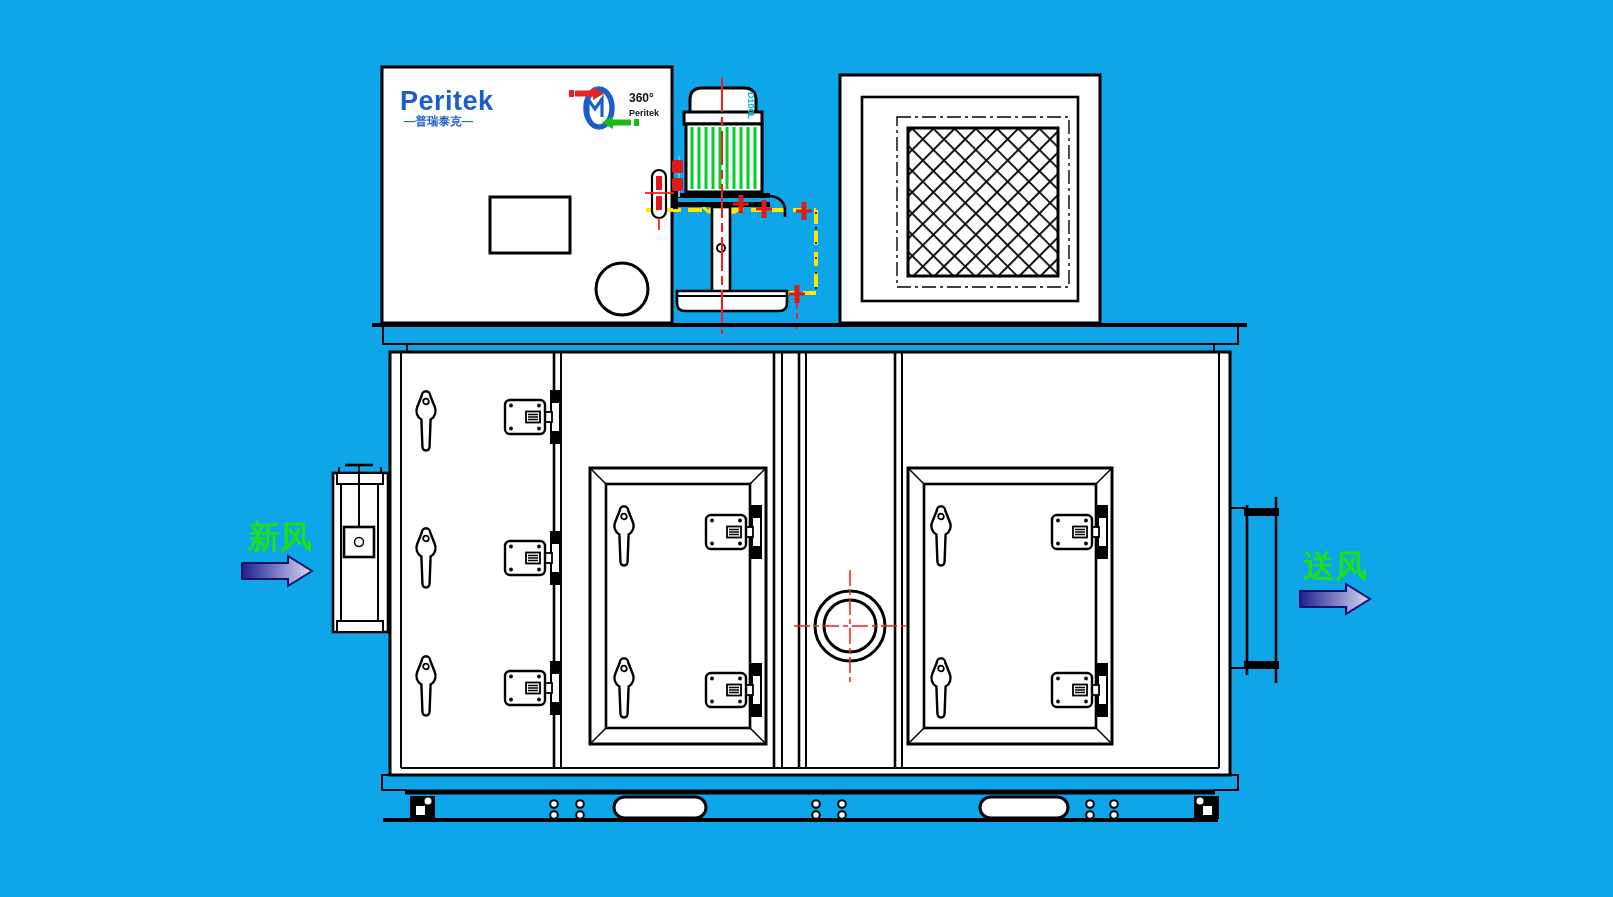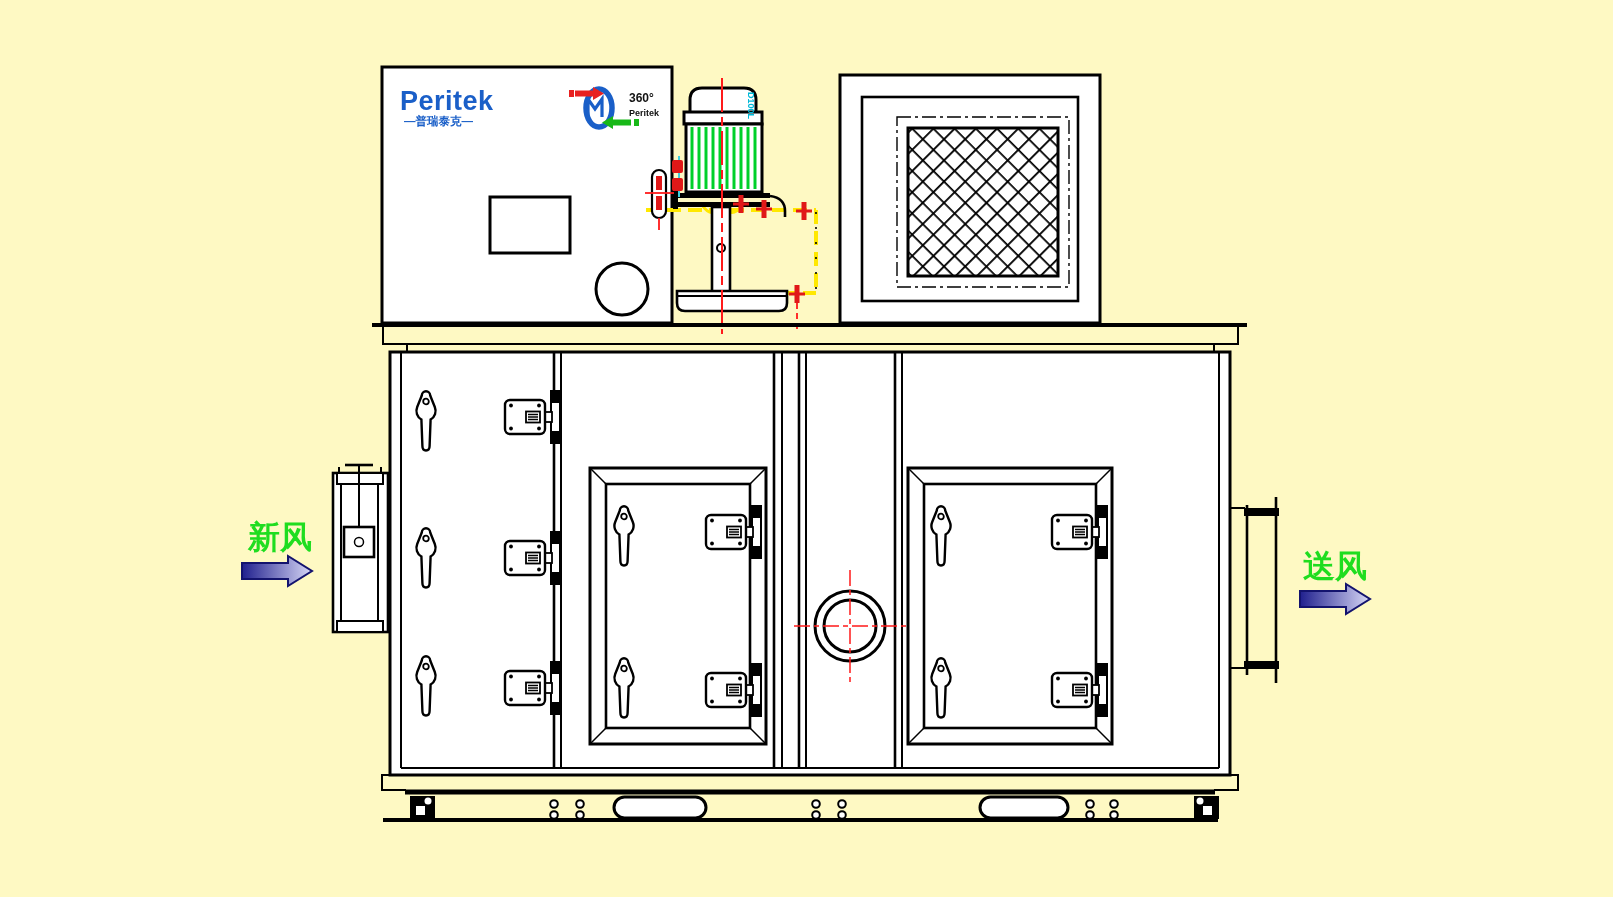--- a/index.html
+++ b/index.html
@@ -1,16 +1,16 @@
 <!DOCTYPE html>
 <html><head>
 <meta charset="utf-8">
 <style>
   html,body{margin:0;padding:0;background:#fff;}
-  #stage{position:relative;width:1613px;height:897px;background:#fef9c3;overflow:hidden;
+  #stage{position:relative;width:1613px;height:897px;background:#0ea5e9;overflow:hidden;
          font-family:"Liberation Sans", sans-serif;}
   svg{display:block;}
   .s15{stroke:#000;stroke-width:1.5;fill:none}
   .s2{stroke:#000;stroke-width:2;fill:none}
   .s26{stroke:#000;stroke-width:2.6;fill:none}
   .s3{stroke:#000;stroke-width:3;fill:none}
   .s4{stroke:#000;stroke-width:4;fill:none}
   .wf{fill:#fff}
   .redln{stroke:#ff1a1a;stroke-width:1.8;fill:none}
   .yln{stroke:#ffe800;stroke-width:4;fill:none;stroke-dasharray:14 7}

